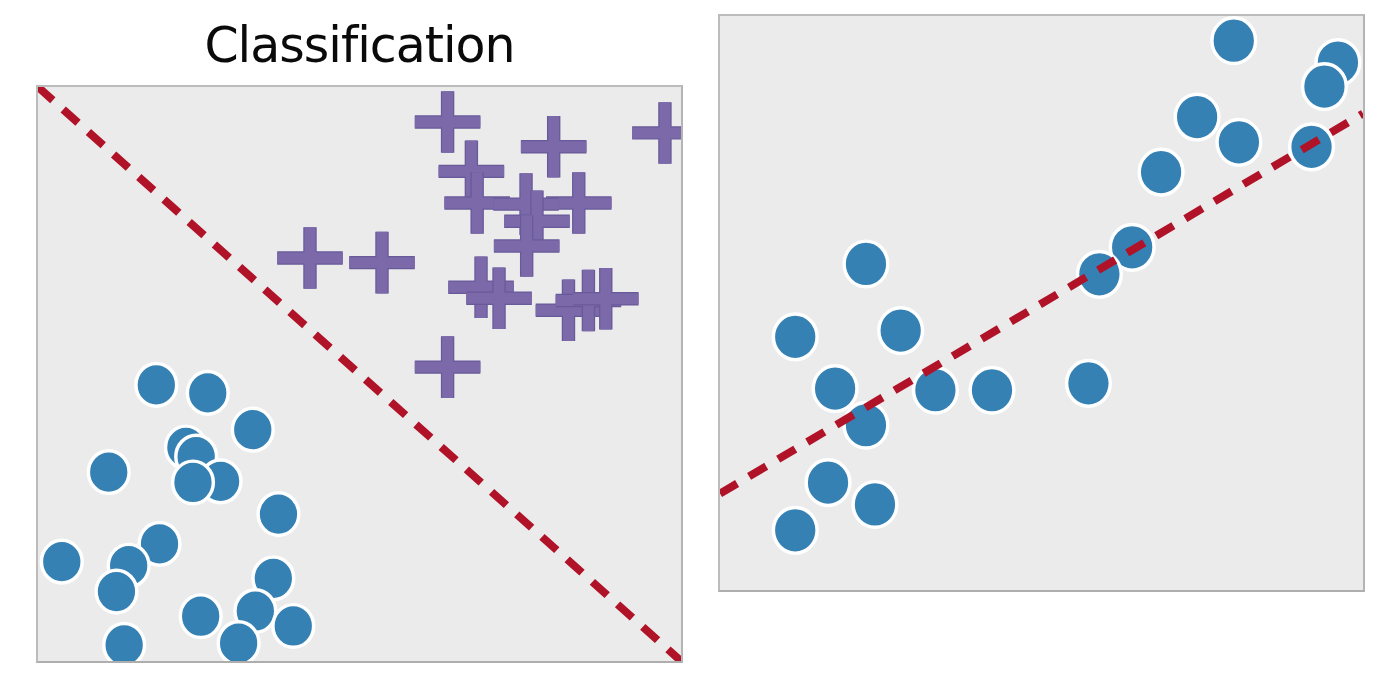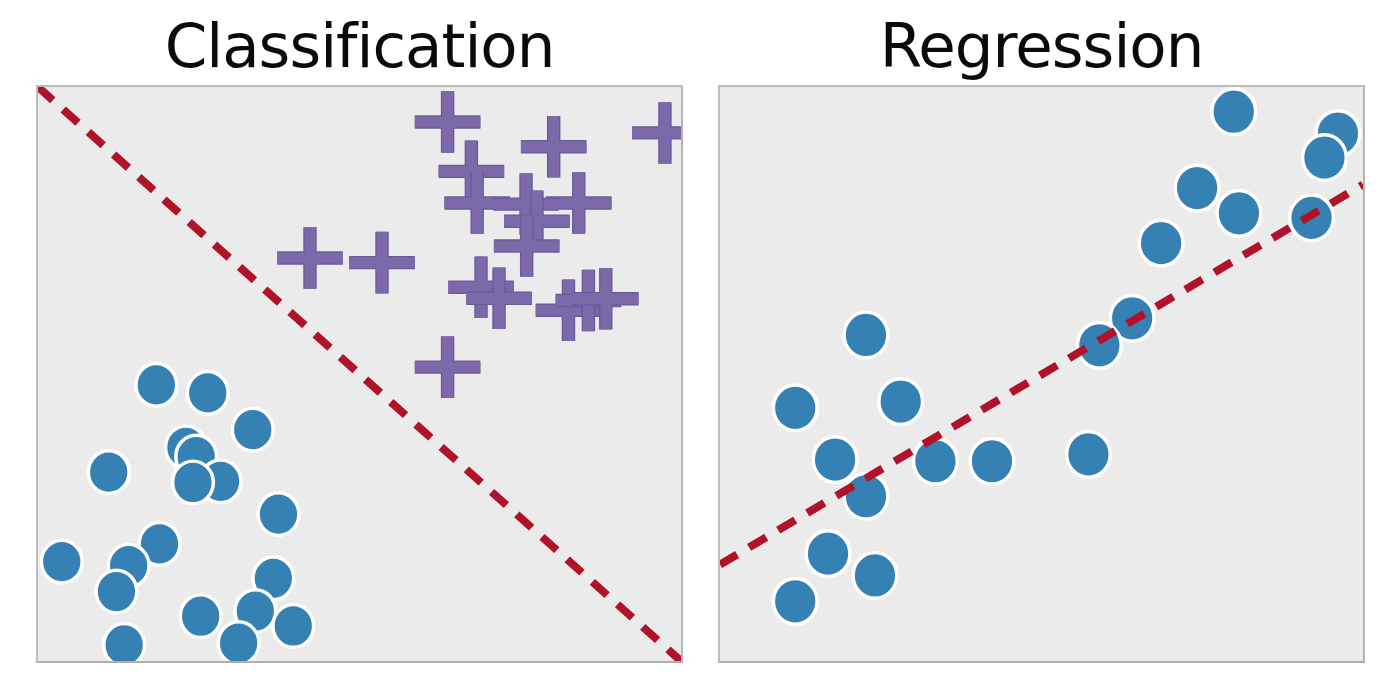--- a/index.html
+++ b/index.html
@@ -19,21 +19,21 @@
   }
   .panel-wrap {
     width: 647px;
     flex: 0 0 647px;
   }
   .chart-title {
     margin: 0 0 8px 0;
     height: 63px;
     line-height: 63px;
     text-align: center;
-    font-size: 61px;
+    font-size: 49px;
     font-weight: 400;
     letter-spacing: -1px;
     color: #0a0a0a;
     white-space: nowrap;
   }
   .panel {
     width: 647px;
     height: 578px;
     box-sizing: border-box;
     background: #ebebeb;
@@ -113,21 +113,20 @@
           <path d="M 313.14500000000004 176.86800000000002 H 379.14500000000004 M 346.14500000000004 145.86800000000002 V 207.86800000000002" fill="none" stroke="#685a99" stroke-width="13.5"></path>
           <path d="M 313.14500000000004 176.86800000000002 H 379.14500000000004 M 346.14500000000004 145.86800000000002 V 207.86800000000002" fill="none" stroke="#7b69aa" stroke-width="11"></path>
           <path d="M 379.139 282.064 H 445.139 M 412.139 251.06400000000002 V 313.064" fill="none" stroke="#685a99" stroke-width="13.5"></path>
           <path d="M 379.139 282.064 H 445.139 M 412.139 251.06400000000002 V 313.064" fill="none" stroke="#7b69aa" stroke-width="11"></path>
           <line x1="0" y1="0" x2="647" y2="578" stroke="#b01228" stroke-width="8" stroke-dasharray="20 14"></line>
         </svg>
     </div>
   </section>
 
   <section class="panel-wrap">
-    <h2 class="chart-title">Regression</h2>
     <div class="panel">
       <svg viewBox="0 0 647 578" preserveAspectRatio="none">
           <ellipse cx="146.869" cy="249.69600000000003" rx="22" ry="23" fill="#3581b4" stroke="#ffffff" stroke-width="3.5"></ellipse>
           <ellipse cx="75.699" cy="323.102" rx="22" ry="23" fill="#3581b4" stroke="#ffffff" stroke-width="3.5"></ellipse>
           <ellipse cx="181.80700000000002" cy="316.744" rx="22" ry="23" fill="#3581b4" stroke="#ffffff" stroke-width="3.5"></ellipse>
           <ellipse cx="115.81299999999999" cy="375.122" rx="22" ry="23" fill="#3581b4" stroke="#ffffff" stroke-width="3.5"></ellipse>
           <ellipse cx="216.745" cy="376.856" rx="22" ry="23" fill="#3581b4" stroke="#ffffff" stroke-width="3.5"></ellipse>
           <ellipse cx="273.681" cy="376.856" rx="22" ry="23" fill="#3581b4" stroke="#ffffff" stroke-width="3.5"></ellipse>
           <ellipse cx="146.869" cy="412.11400000000003" rx="22" ry="23" fill="#3581b4" stroke="#ffffff" stroke-width="3.5"></ellipse>
           <ellipse cx="370.731" cy="369.92" rx="22" ry="23" fill="#3581b4" stroke="#ffffff" stroke-width="3.5"></ellipse>

